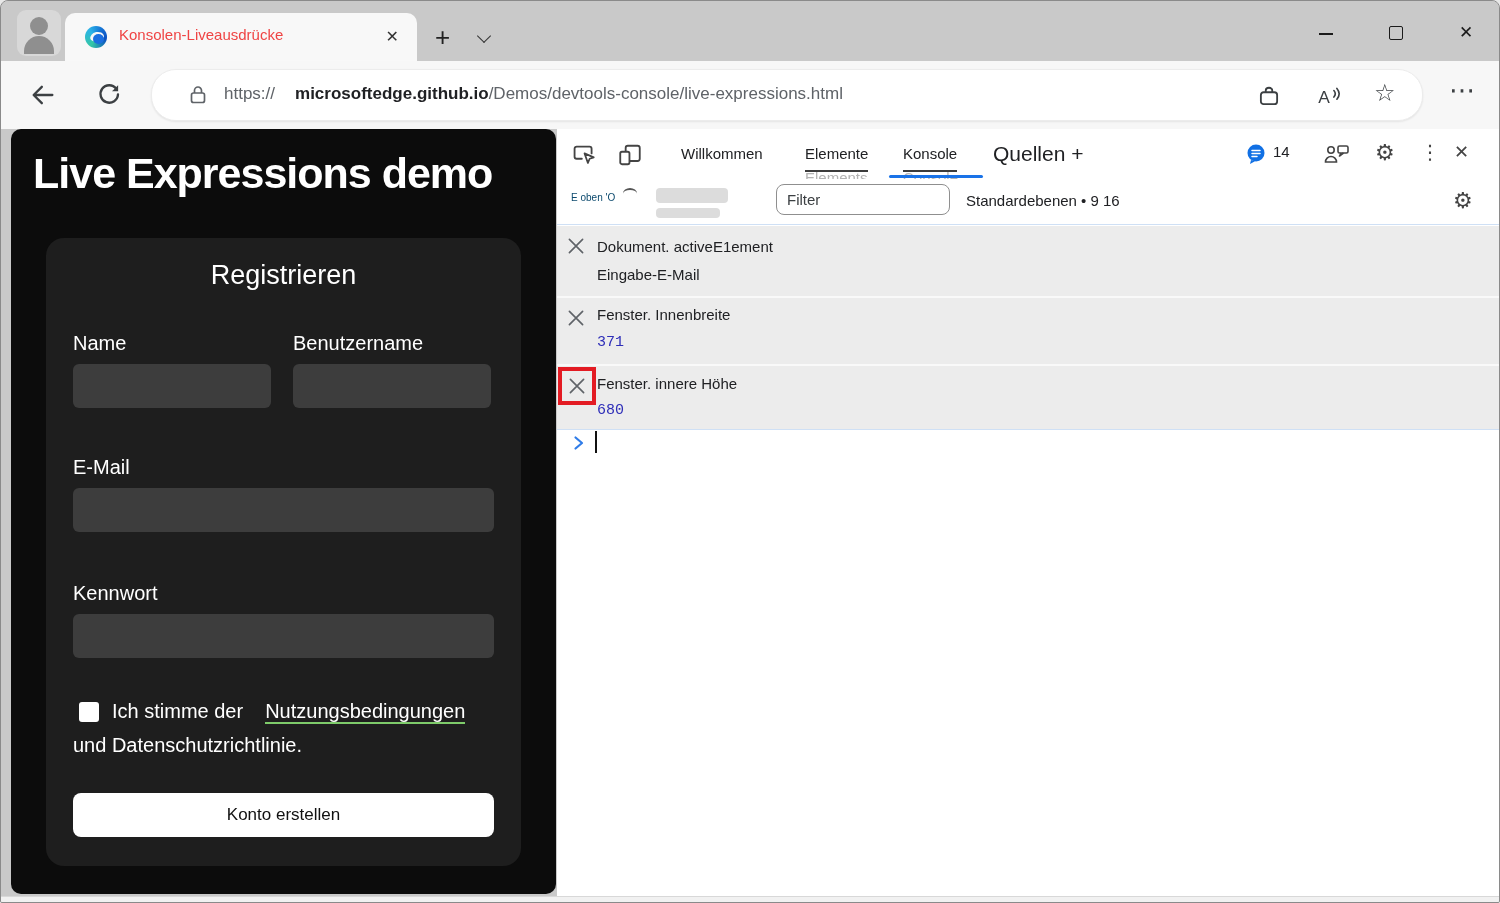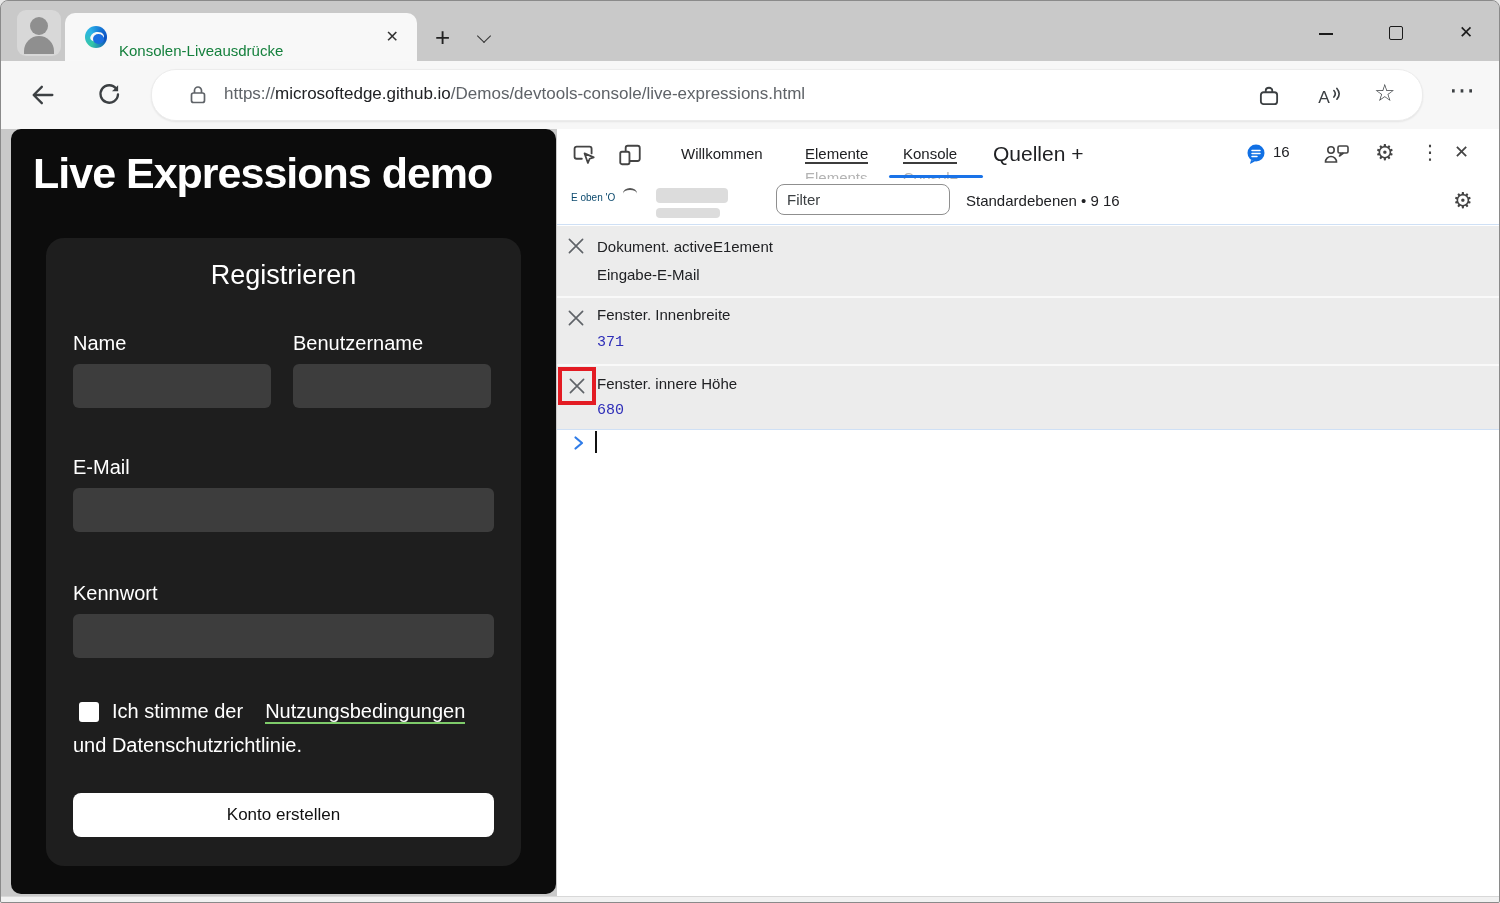--- a/index.html
+++ b/index.html
@@ -9,53 +9,53 @@
   
   #titlebar{left:0;top:0;width:100%;height:60px;background:#c9c9c9;}
   #avatar{left:16px;top:9px;width:44px;height:46px;background:#d8d8d8;border-radius:9px;}
   #avatar .head{position:absolute;left:13px;top:7px;width:18px;height:18px;border-radius:50%;background:#8f8f8f;}
   #avatar .body{position:absolute;left:7px;top:26px;width:30px;height:18px;border-radius:15px 15px 0 0;background:#8f8f8f;}
   #tab{left:64px;top:12px;width:352px;height:48px;background:#f8f8f8;border-radius:10px 10px 0 0;}
   .edge-logo{position:absolute;left:20px;top:13px;width:22px;height:22px;border-radius:50%;
       background:conic-gradient(from 210deg,#35c7a5,#2bb3e8 30%,#1268d0 55%,#0b4fc0 70%,#35c7a5);}
   .edge-logo::after{content:"";position:absolute;left:5px;top:6px;width:14px;height:9px;border-radius:50% 50% 50% 50%/60% 60% 40% 40%;background:#f8f8f8;transform:rotate(-12deg);}
   .edge-logo::before{content:"";position:absolute;left:8px;top:8px;width:11px;height:10px;border-radius:50%;background:#1b6fe0;z-index:1;}
-  #tab-title{position:absolute;left:54px;top:29px;font-size:15px;color:#15803d;white-space:nowrap;}
+  #tab-title{position:absolute;left:54px;top:13px;font-size:15px;color:#ef4444;white-space:nowrap;}
   #tab-close{position:absolute;right:18px;top:13px;font-size:16px;color:#333;line-height:22px;}
   #newtab-btn{left:434px;top:24px;font-size:26px;font-weight:300;color:#222;line-height:24px;}
   #tablist-chevron{left:478px;top:30px;width:9px;height:9px;border-right:1.8px solid #333;border-bottom:1.8px solid #333;transform:rotate(45deg);}
   .wc{top:18px;width:34px;height:28px;text-align:center;}
   #btn-min .bar{position:absolute;left:10px;top:14px;width:14px;height:1.8px;background:#1b1b1b;}
   #btn-max .box{position:absolute;left:10px;top:7px;width:12px;height:12px;border:1.6px solid #1b1b1b;border-radius:2px;}
   #btn-close-win{font-size:17px;color:#1b1b1b;line-height:28px;}
   
   #toolbar{left:0;top:60px;width:100%;height:68px;background:#f7f7f7;}
   #urlbar{left:150px;top:8px;width:1270px;height:50px;background:#fff;border:1px solid #ececec;border-radius:25px;box-shadow:0 1px 2px rgba(0,0,0,.08);}
   #url-text{position:absolute;left:72px;top:14px;font-size:17px;color:#5f6368;white-space:nowrap;}
-  #url-text .domain{color:#202124;font-weight:normal;}
+  #url-text .domain{color:#202124;font-weight:bold;margin-left:20px;}
   .pill-icon{top:13px;width:26px;height:26px;}
   
   #page{left:10px;top:128px;width:545px;height:765px;background:#0c0c0c;border-radius:10px;}
   #page-heading{left:22px;top:20px;font-size:43px;font-weight:800;letter-spacing:-1px;color:#fff;white-space:nowrap;}
   #card{left:35px;top:109px;width:475px;height:628px;background:#1e1e1e;border-radius:18px;}
   #form-title{left:0;top:22px;width:100%;text-align:center;font-size:27px;color:#fff;}
   .f-label{font-size:20px;color:#fff;}
   .f-input{background:#3d3d3d;border-radius:6px;}
   #agree-check{left:33px;top:464px;width:20px;height:20px;background:#fff;border-radius:3px;}
   .agree-text{font-size:20px;color:#fff;white-space:nowrap;}
   #agree-link{text-decoration:none;color:#fff;border-bottom:2px solid #7ecb6a;margin-left:22px;}
   #submit-btn{left:27px;top:555px;width:421px;height:44px;background:#fff;border:none;border-radius:8px;
       font-size:17px;color:#111;text-align:center;line-height:44px;font-family:"Liberation Sans",sans-serif;}
   
   #devtools{left:556px;top:128px;width:1106px;height:767px;background:#fff;}
   #dt-toolbar{left:0;top:0;width:100%;height:50px;background:#fff;border-bottom:1px solid #e4e4e4;}
   .dt-tab{top:0;height:49px;line-height:49px;font-size:15px;color:#202124;white-space:nowrap;}
   .dt-tab .ghost{position:absolute;left:0;top:24px;color:#b3b3b3;z-index:0;}
   .dt-tab .main{position:relative;z-index:1;}
-  .dt-tab .struck{border-bottom:2px solid #3c3c3c;padding-bottom:0px;}
+  .dt-tab .struck{border-bottom:2px solid #3c3c3c;padding-bottom:8px;}
   #tab-sources{font-size:21px;}
   #active-underline{left:332px;top:46px;width:94px;height:3px;background:#1a73e8;border-radius:2px;}
   .dt-right-icon{top:12px;color:#444;}
   #issues-badge{left:689px;top:15px;width:20px;height:20px;}
   #issues-count{left:716px;top:14px;font-size:15px;color:#202124;}
   #dt-kebab{left:863px;top:11px;font-size:20px;color:#444;}
   #dt-close{left:897px;top:12px;font-size:18px;color:#444;}
   
   #console-bar{left:0;top:50px;width:100%;height:45px;background:#fff;border-bottom:1px solid #cfe0f5;}
   #ctx-label{left:14px;top:13px;font-size:10px;color:#0c4a6e;}
@@ -185,21 +185,21 @@
       <div class="abs dt-tab" id="tab-sources" style="left:436px;">
         <span class="main">Quellen +</span>
       </div>
       <div id="active-underline" class="abs"></div>
 
       <svg id="issues-badge" class="abs" viewBox="0 0 20 20">
         <circle cx="10" cy="9" r="8.5" fill="#1170e4"></circle>
         <path d="M5 16 L4 20 L9 17.2 Z" fill="#1170e4"></path>
         <path d="M6 6.5 h8 M6 9.5 h8 M6 12.5 h5" stroke="#fff" stroke-width="1.5" stroke-linecap="round"></path>
       </svg>
-      <span id="issues-count" class="abs">16</span>
+      <span id="issues-count" class="abs">14</span>
       <svg class="abs dt-right-icon" style="left:766px;" width="28" height="26" viewBox="0 0 28 24">
         <circle cx="8" cy="8" r="3.2" fill="none" stroke="#444" stroke-width="1.6"></circle>
         <path d="M2.5 20 a5.5 5.5 0 0 1 11 0 z" fill="none" stroke="#444" stroke-width="1.6"></path>
         <rect x="15" y="4" width="10" height="7" rx="1.6" fill="none" stroke="#444" stroke-width="1.6"></rect>
         <path d="M18 11 l-1.5 3 l4 -3" fill="none" stroke="#444" stroke-width="1.6" stroke-linejoin="round"></path>
       </svg>
       <span class="abs dt-right-icon gear-glyph" style="left:818px;">⚙</span>
       <span id="dt-kebab" class="abs">⋮</span>
       <span id="dt-close" class="abs">✕</span>
     </div>

